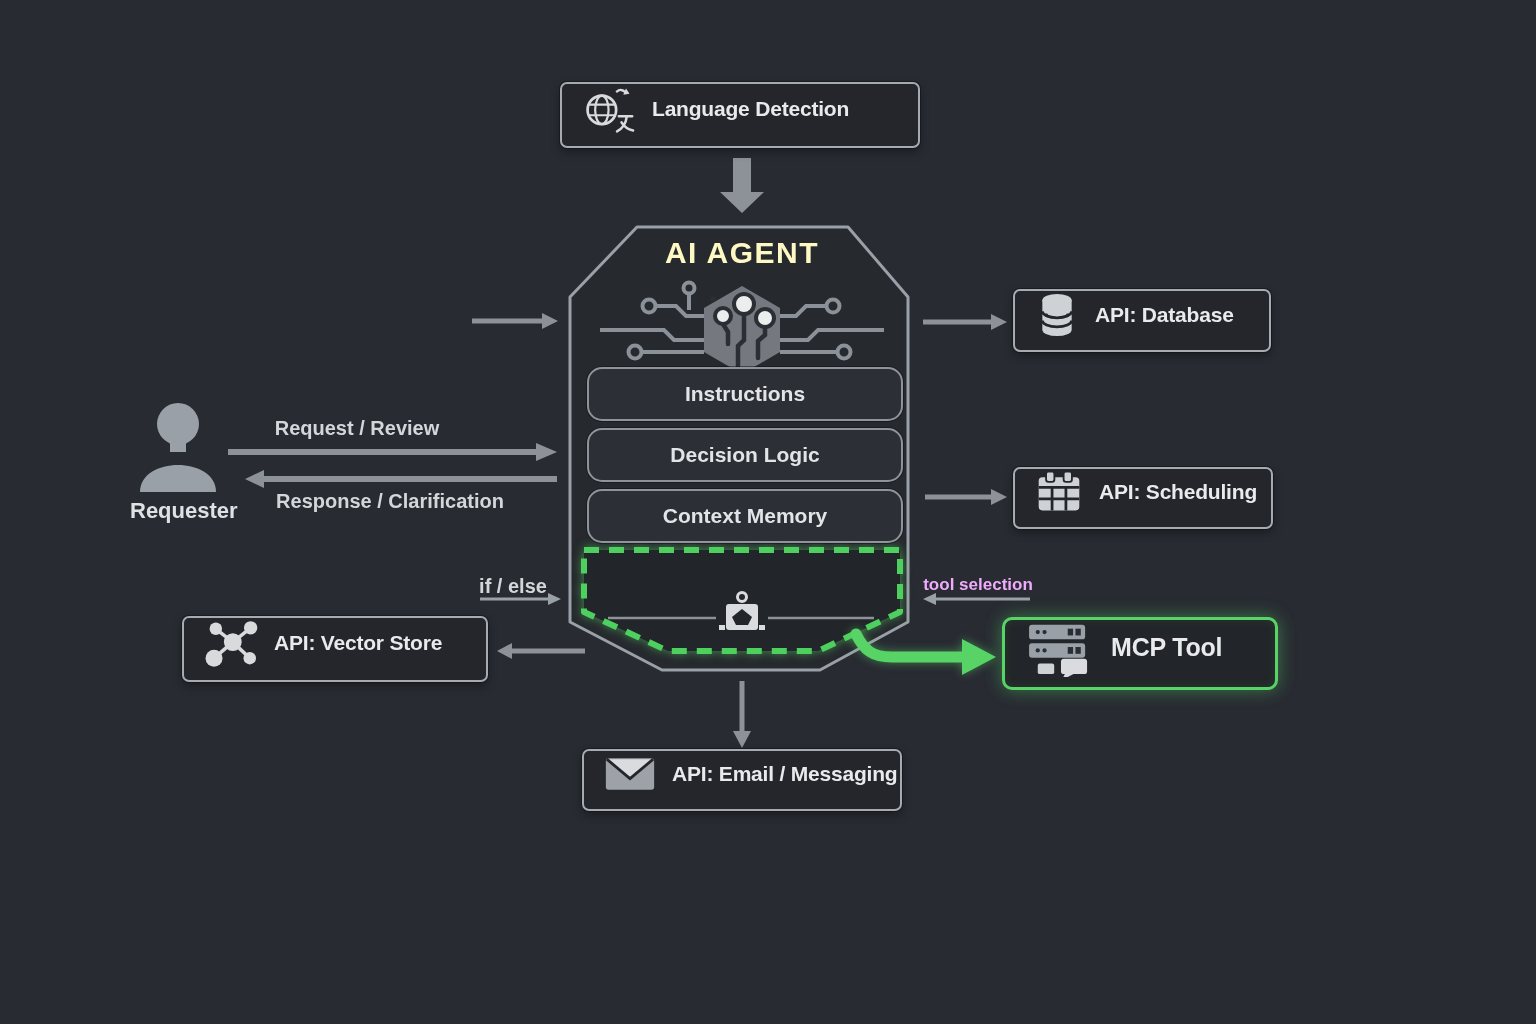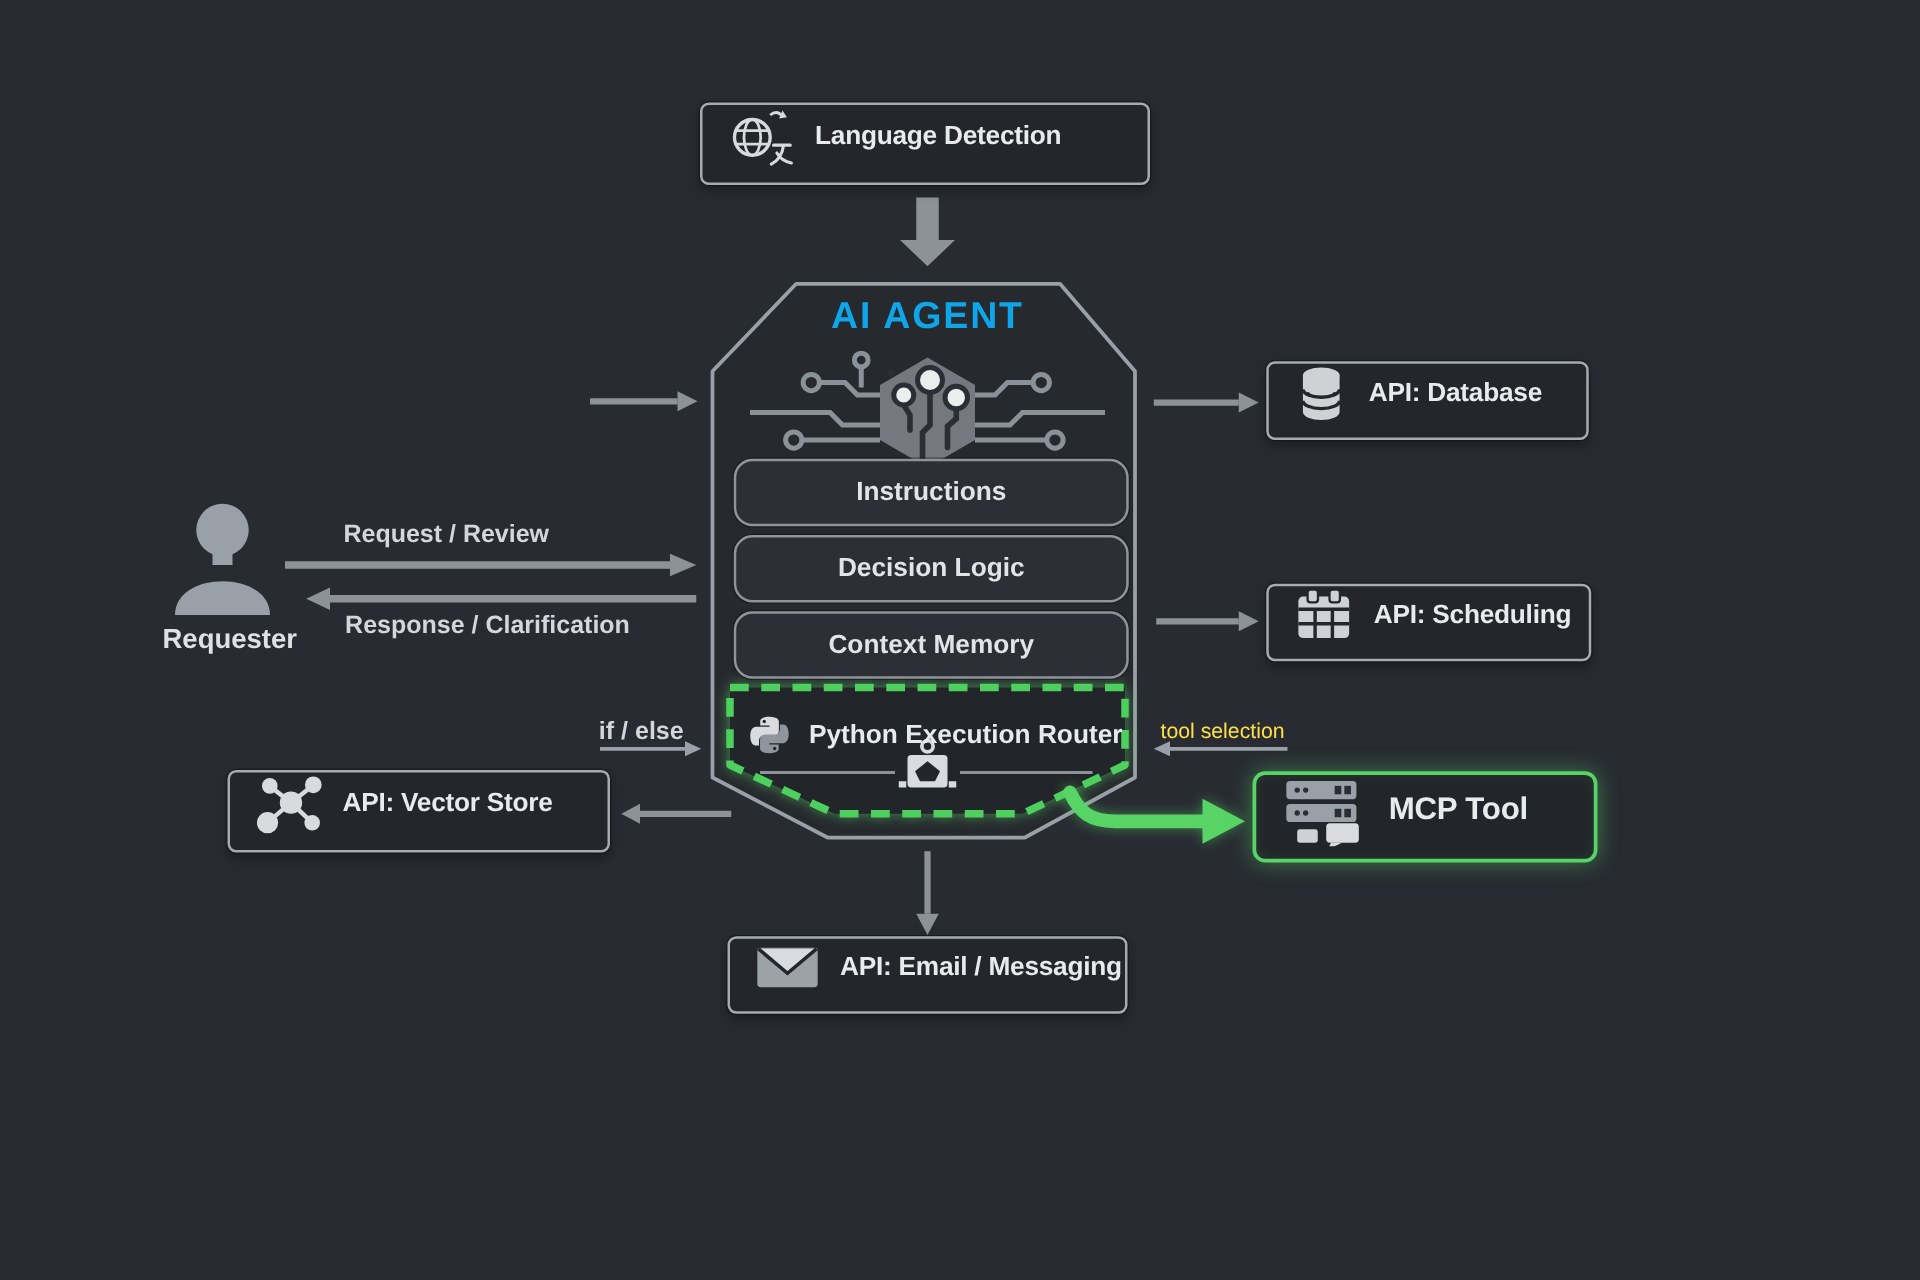--- a/index.html
+++ b/index.html
@@ -25,42 +25,42 @@
 
   .mcp{
     border:3px solid #57d465;border-radius:10px;
     box-shadow:0 0 18px rgba(87,212,101,.45),inset 0 0 10px rgba(87,212,101,.12);
     font-size:25px;background:#222529;
   }
 
   
   .agent-title{
     position:absolute;left:592px;top:236px;width:300px;text-align:center;
-    font-size:30px;font-weight:bold;letter-spacing:1.5px;color:#0ea5e9;
+    font-size:30px;font-weight:bold;letter-spacing:1.5px;color:#fef9c3;
   }
   .module{
     position:absolute;left:587px;width:312px;height:50px;
     display:flex;align-items:center;justify-content:center;
     background:#2c2f35;border:2px solid #8f949b;border-radius:15px;
     box-shadow:0 0 0 1px rgba(15,16,20,.5);
     font-size:21px;font-weight:bold;color:#e2e4e7;
   }
   .router-row{
     position:absolute;left:598px;top:560px;width:300px;height:56px;
     display:flex;align-items:center;gap:14px;
   }
   .router-row span{font-size:21px;font-weight:bold;color:#e8eaec;white-space:nowrap;}
 
   
   .edge-label{
     position:absolute;transform:translate(-50%,-50%);
     font-weight:bold;color:#d4d7da;white-space:nowrap;
   }
   .edge-label.big{font-size:20px;}
-  .edge-label.small{font-size:17px;color:#fde047;font-weight:400;}
+  .edge-label.small{font-size:17px;color:#f0abfc;font-weight:700;}
 
   .requester-wrap{position:absolute;left:130px;top:400px;width:96px;text-align:left;}
   .requester-label{margin-top:2px;font-size:22px;font-weight:bold;color:#dfe1e4;}
 </style>
 </head>
 <body>
 
 <div class="stage">
 
   <svg class="overlay" viewBox="0 0 1536 1024">
@@ -263,21 +263,14 @@
     </span>
     <span>API: Email / Messaging</span>
   </div>
 
   <div class="agent-title">AI AGENT</div>
 
   <div class="module" style="top:367px;">Instructions</div>
   <div class="module" style="top:428px;">Decision Logic</div>
   <div class="module" style="top:489px;">Context Memory</div>
 
-  <div class="router-row">
-    <svg width="52" height="52" viewBox="0 0 110 110">
-      <path fill-rule="evenodd" fill="#d9dbde" d="M54.9 9.5c-24.5 0-23 10.6-23 10.6l0 11h23.4v3.3H22.6s-15.7-1.8-15.7 23c0 24.7 13.7 23.8 13.7 23.8h8.2V70.1s-.4-13.7 13.5-13.7h23.2s13.1.2 13.1-12.7V22.6S80.6 9.5 54.9 9.5zM42 16.9a4.2 4.2 0 1 1 0 8.4 4.2 4.2 0 0 1 0-8.4z"></path>
-      <path fill-rule="evenodd" fill="#8f959c" transform="rotate(180 55 55)" d="M54.9 9.5c-24.5 0-23 10.6-23 10.6l0 11h23.4v3.3H22.6s-15.7-1.8-15.7 23c0 24.7 13.7 23.8 13.7 23.8h8.2V70.1s-.4-13.7 13.5-13.7h23.2s13.1.2 13.1-12.7V22.6S80.6 9.5 54.9 9.5zM42 16.9a4.2 4.2 0 1 1 0 8.4 4.2 4.2 0 0 1 0-8.4z"></path>
-    </svg>
-    <span>Python Execution Router</span>
-  </div>
 
 </div>
 
 </body></html>

